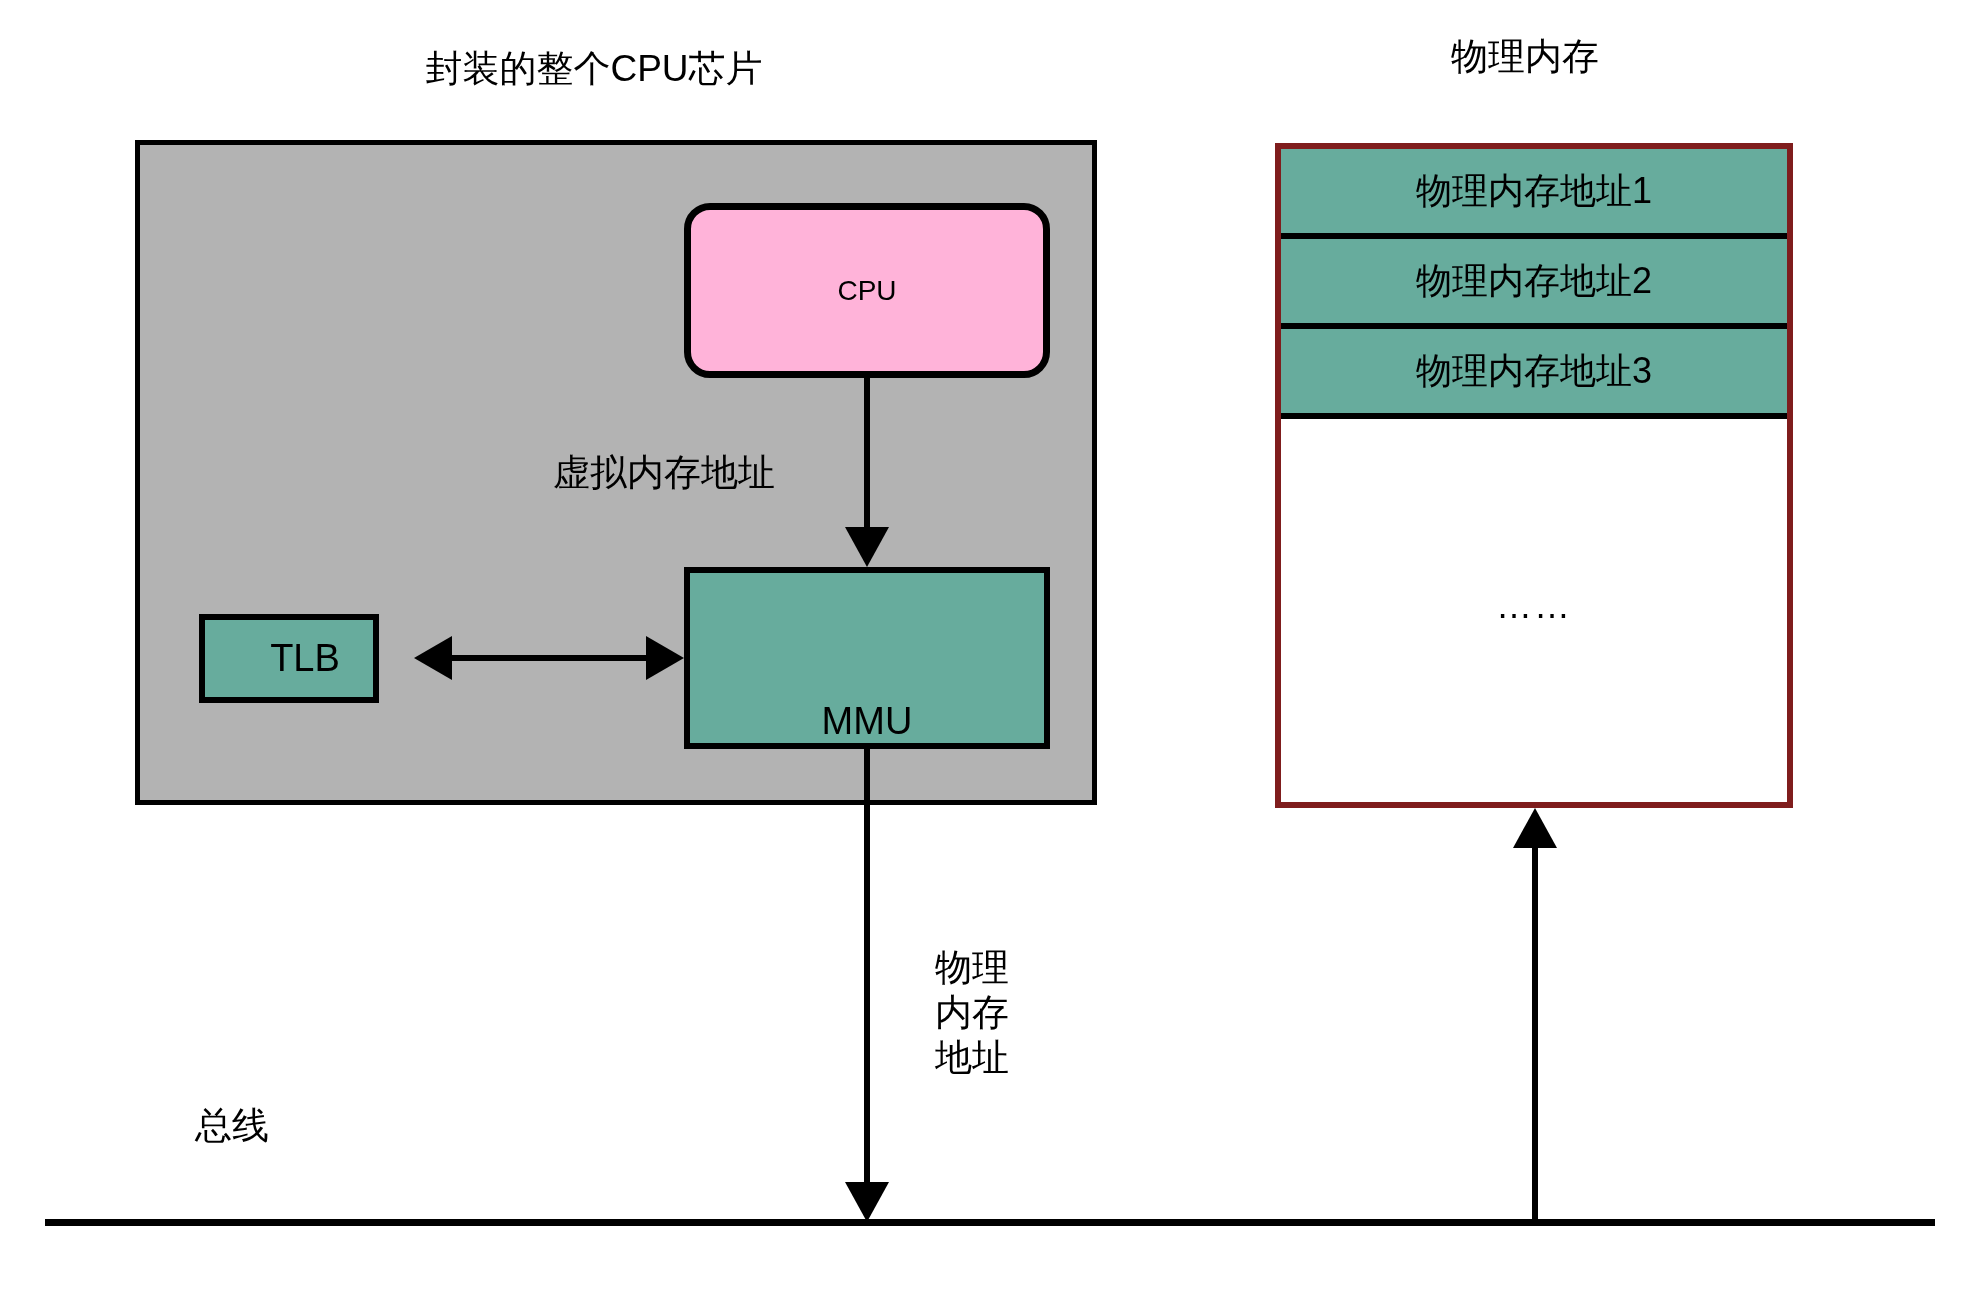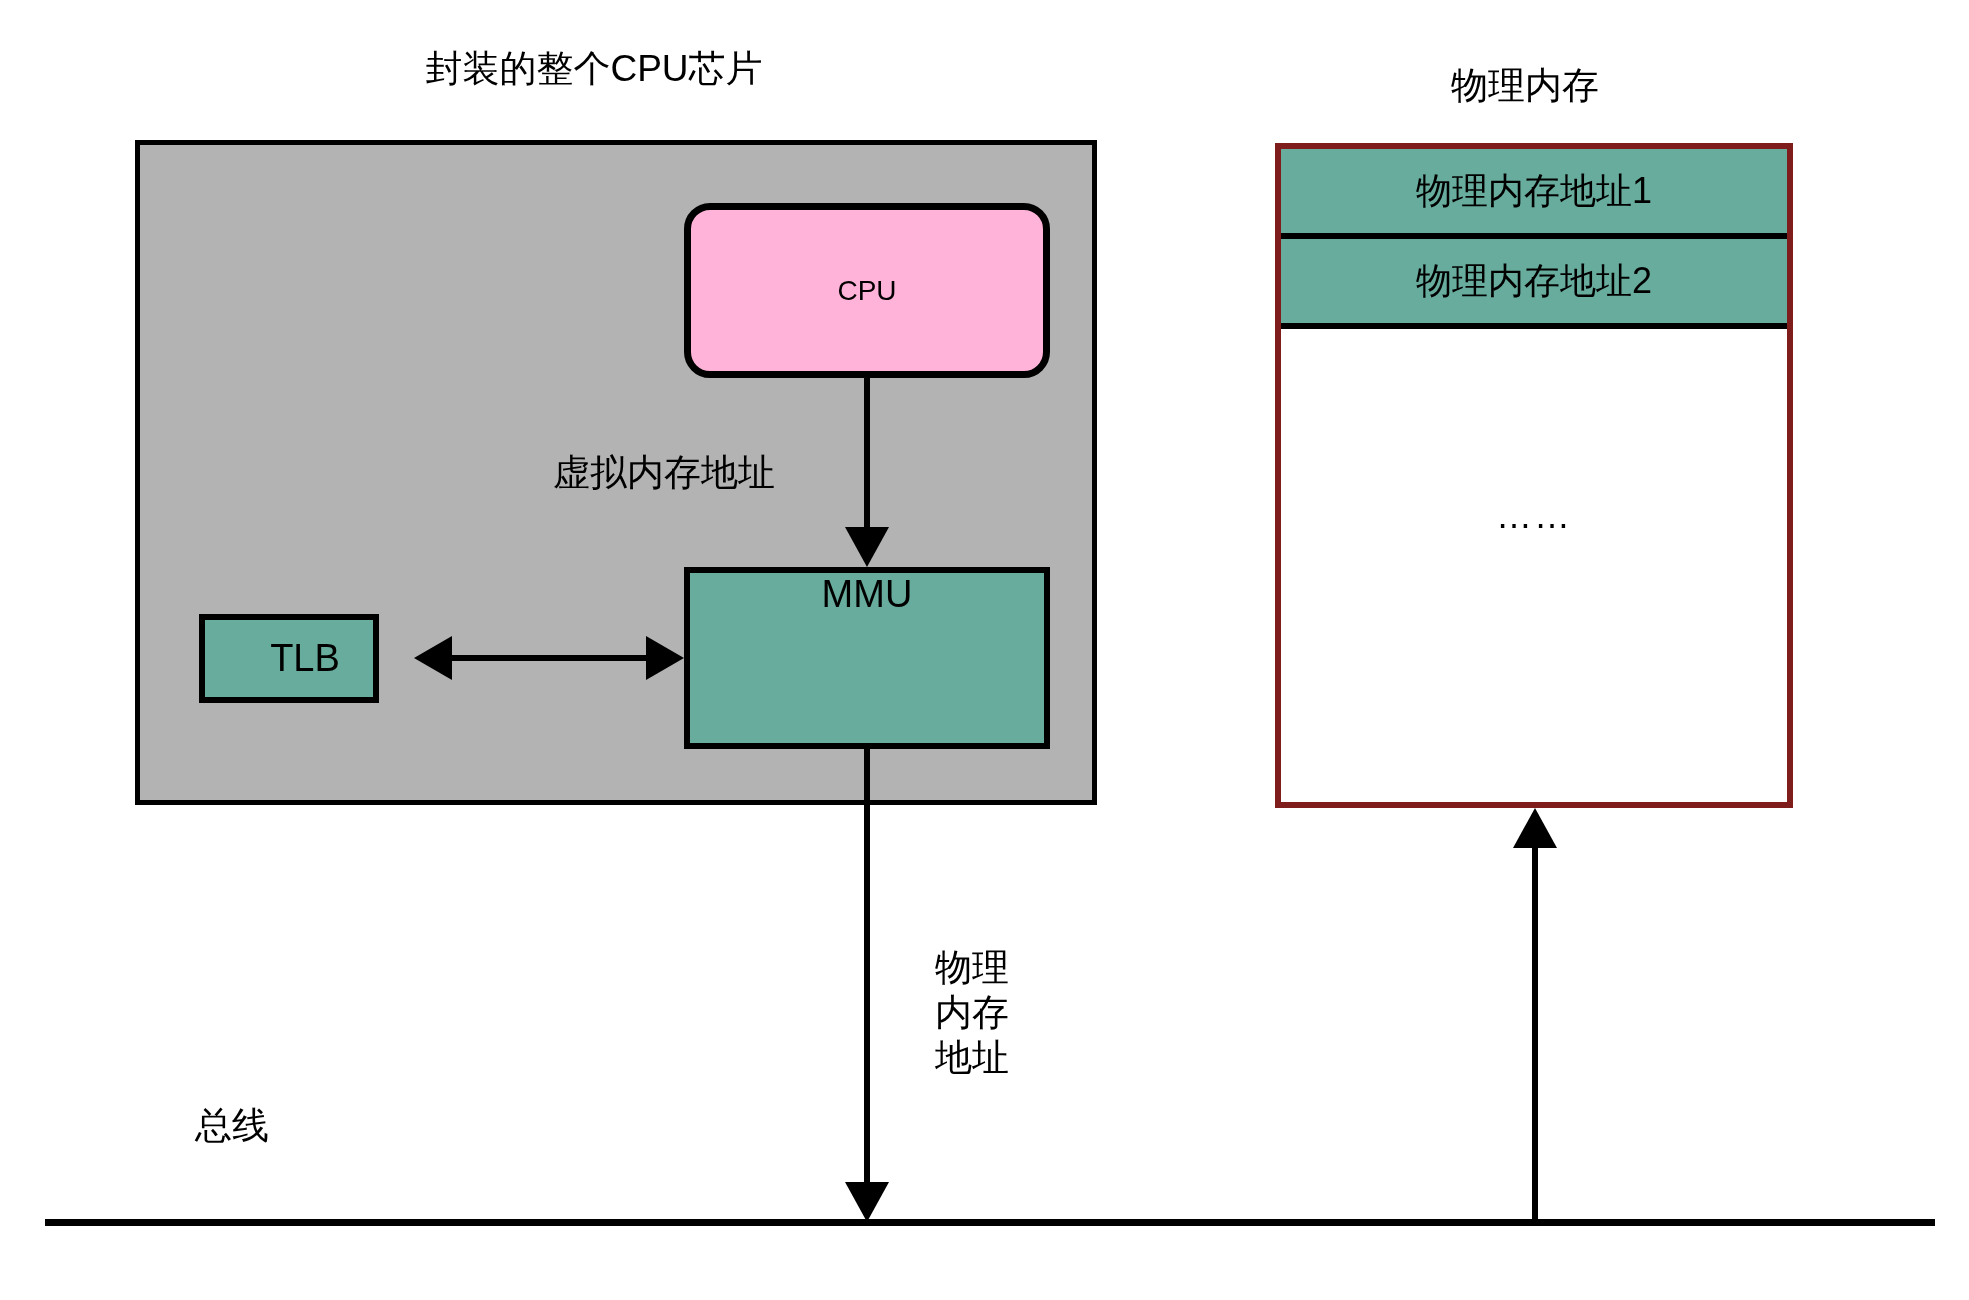--- a/index.html
+++ b/index.html
@@ -31,21 +31,21 @@
     font-size: 37px;
     text-align: center;
   }
   #title-cpu-chip {
     left: 244px;
     top: 48px;
     width: 700px;
   }
   #title-physical-memory {
     left: 1290px;
-    top: 65px;
+    top: 36px;
     width: 470px;
   }
 
   
   #cpu-chip-package {
     position: absolute;
     left: 135px;
     top: 140px;
     width: 962px;
     height: 665px;
@@ -75,21 +75,21 @@
   #mmu-box {
     position: absolute;
     left: 684px;
     top: 567px;
     width: 366px;
     height: 182px;
     background: #67ac9d;
     border: 6px solid #000000;
     box-sizing: border-box;
     display: flex;
-    align-items: flex-start;
+    align-items: flex-end;
     justify-content: center;
     font-size: 38px;
   }
 
   
   #tlb-box {
     position: absolute;
     left: 199px;
     top: 614px;
     width: 180px;
@@ -250,20 +250,23 @@
 
   <div class="label" id="label-physical-address-vertical"><span>物理</span><br><span>内存</span><br><span>地址</span></div>
 
   <div id="memory-box">
     <div class="memory-row">
       <span>物理内存地址1</span>
     </div>
     <div class="memory-row">
       <span>物理内存地址2</span>
     </div>
+    <div class="memory-row">
+      <span>物理内存地址3</span>
+    </div>
     <div id="memory-ellipsis">
       <span>……</span>
     </div>
   </div>
 
   <div class="vline" id="conn-bus-mem-line"></div>
   <div class="arrow-up" id="conn-bus-mem-arrow"></div>
 
   <div class="label" id="label-bus">总线</div>
   <div class="hline" id="bus-line"></div>

